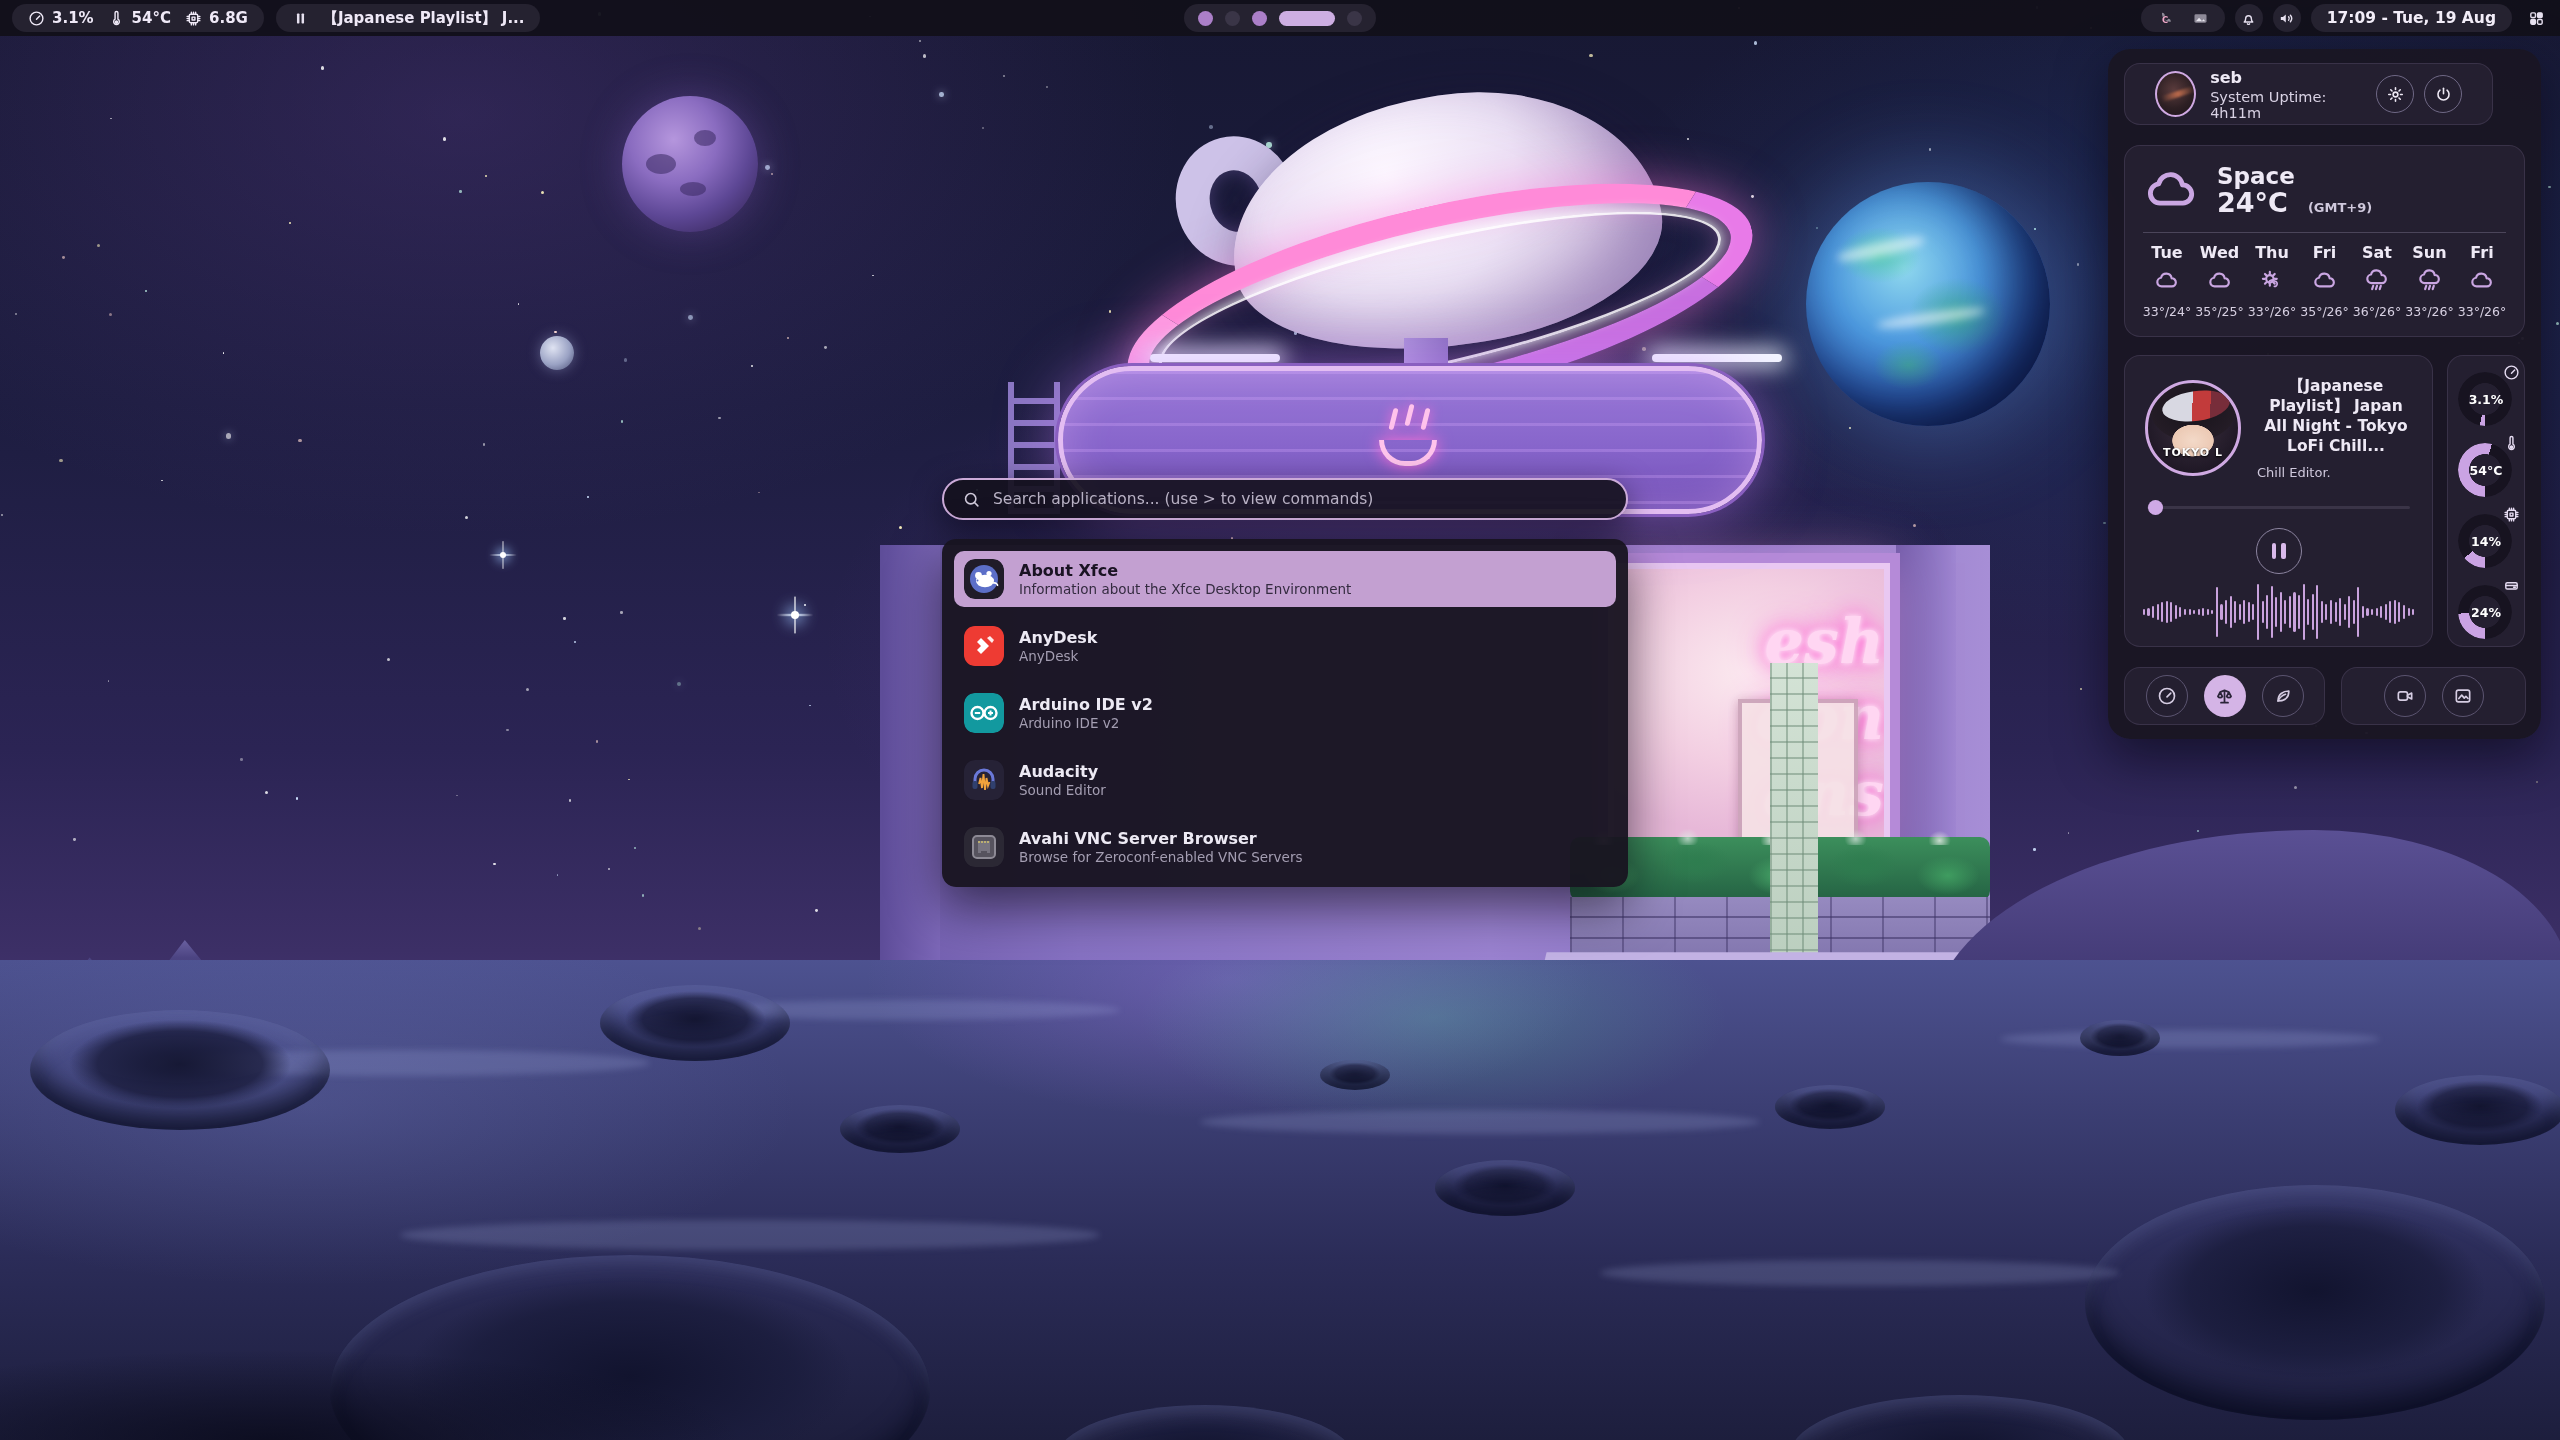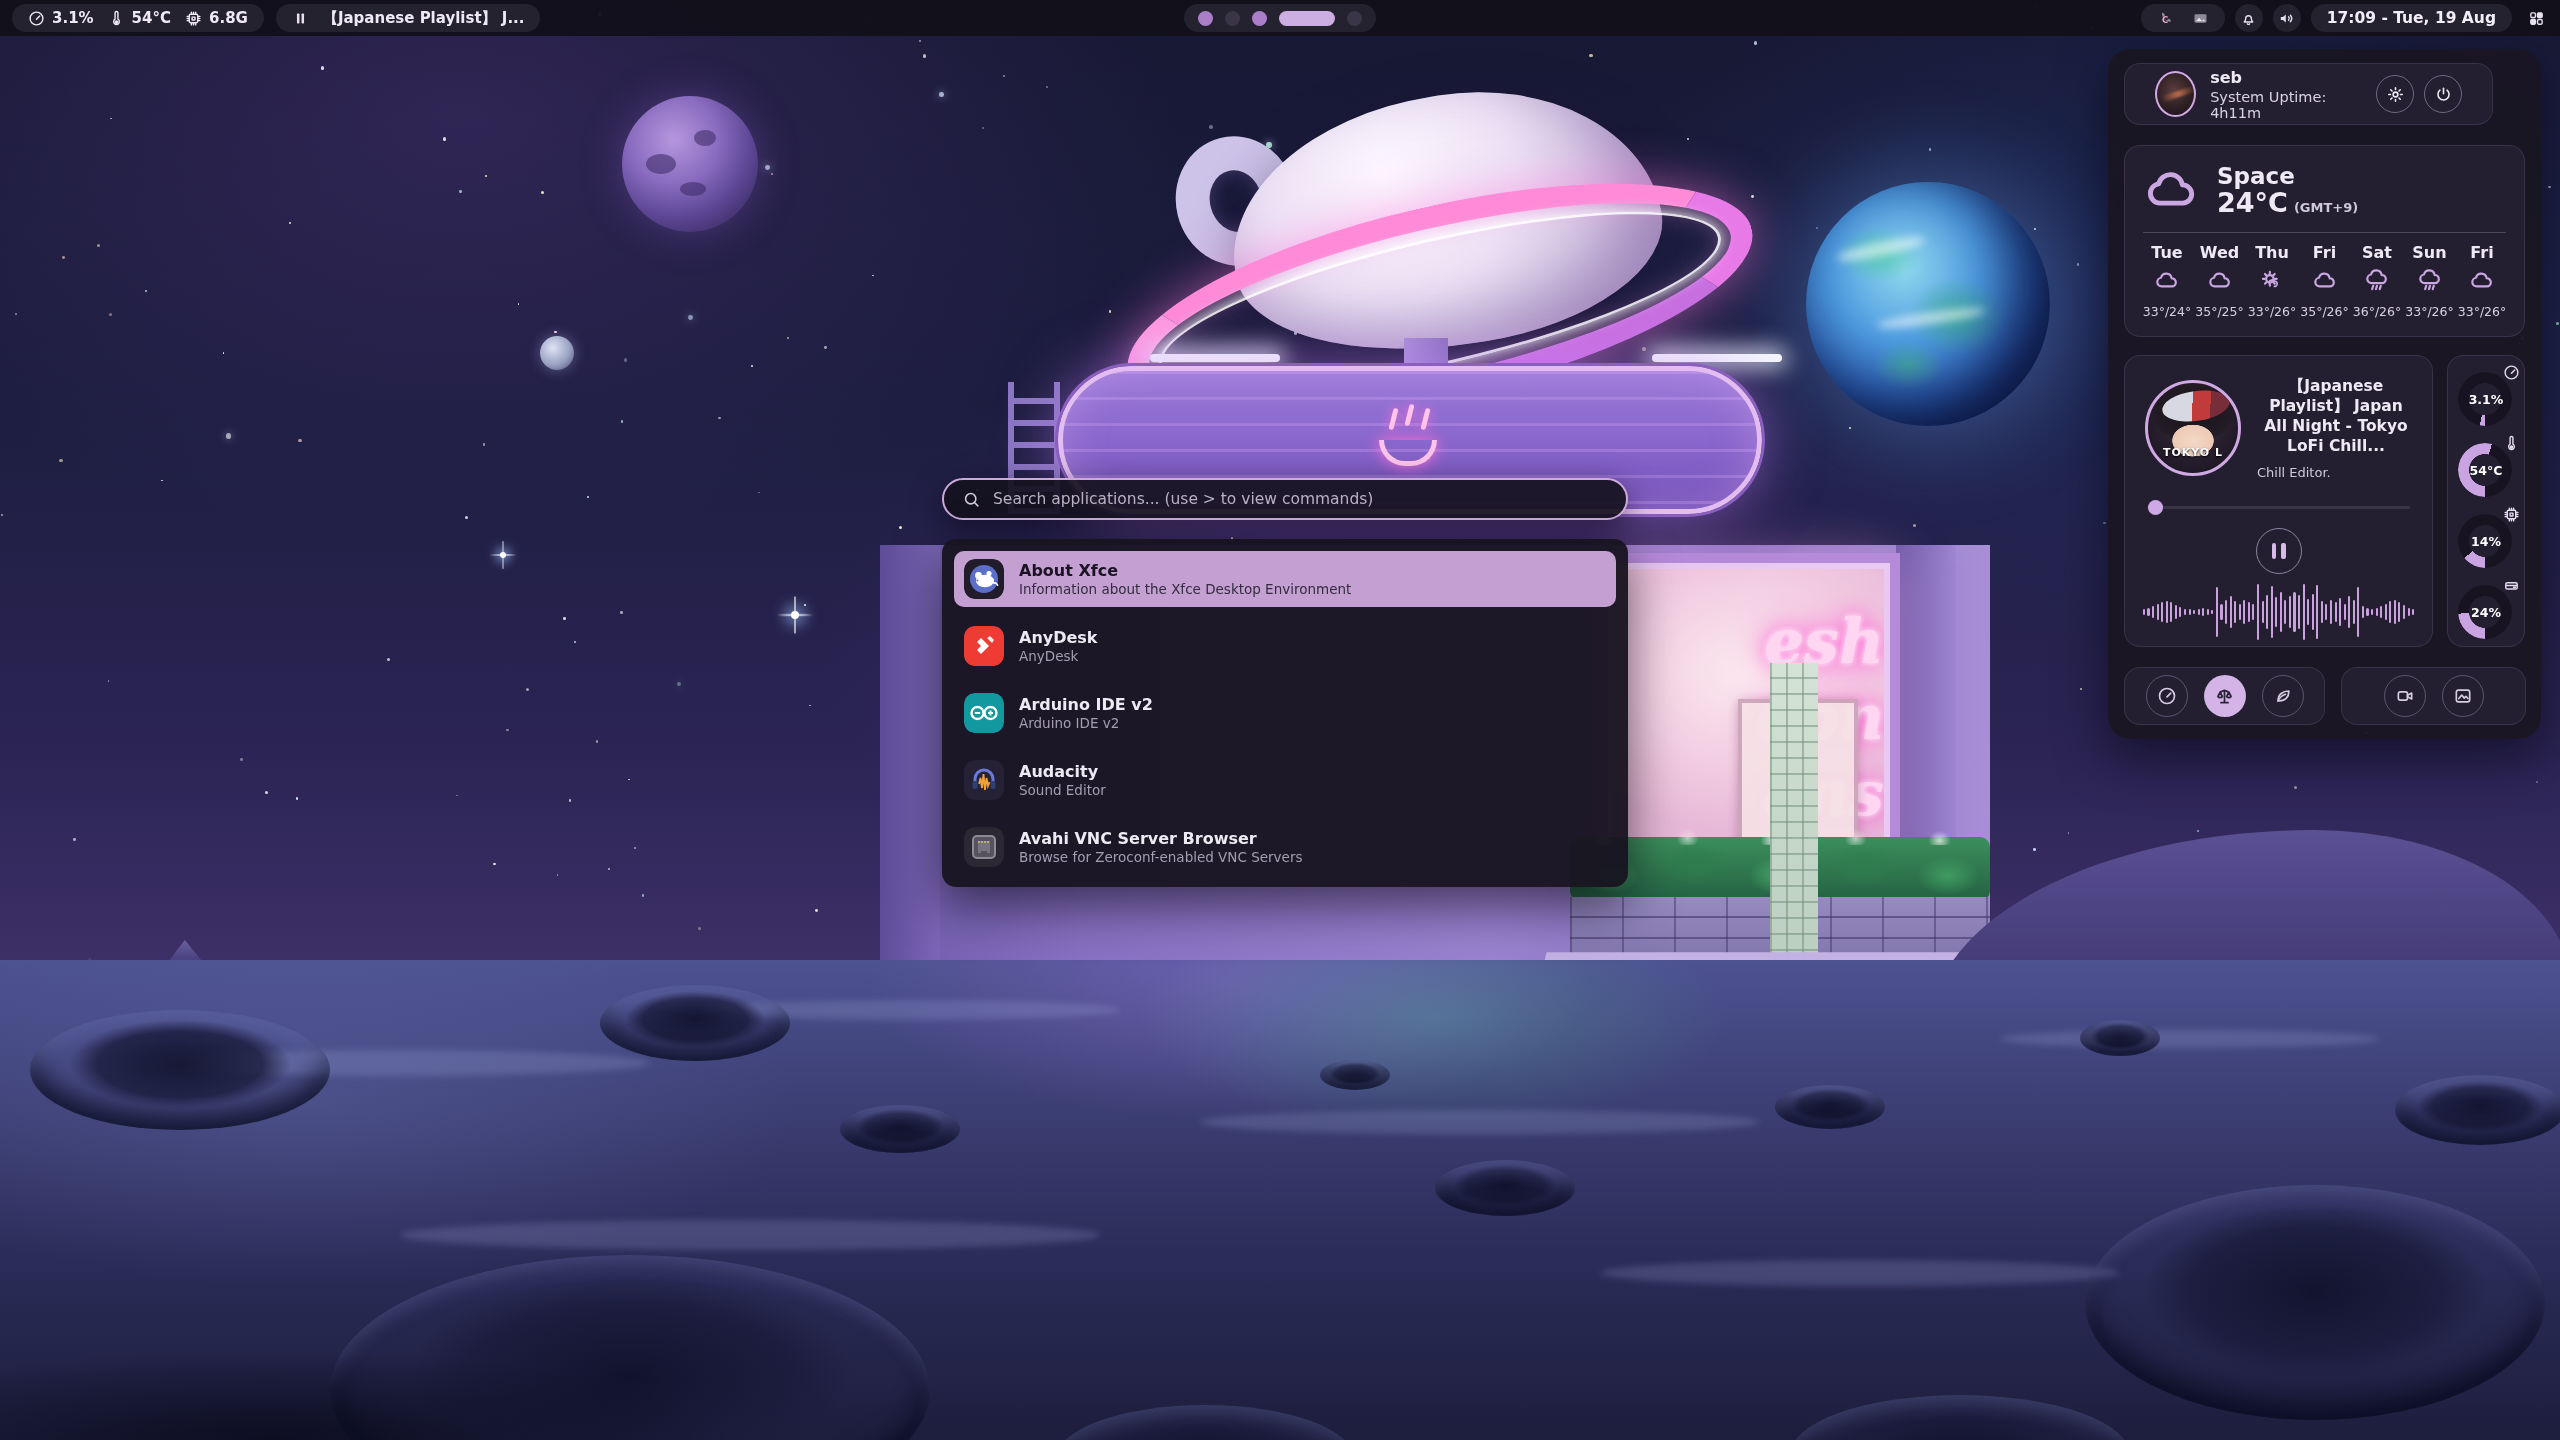--- a/index.html
+++ b/index.html
@@ -198,21 +198,21 @@
   .round-btn { width:38px; height:38px; border-radius:50%; border:1.5px solid #6f6885;
     display:flex; align-items:center; justify-content:center; }
   .round-btn svg { width:19px; height:19px; }
   #user-actions { margin-left:auto; display:flex; gap:10px; }
 
   #weather-card { left:16px; top:96px; width:401px; height:192px; padding:16px 18px 10px; }
   #weather-now { display:flex; align-items:center; gap:16px; }
   #weather-now .big-cloud { width:60px; height:48px; }
   #weather-city { font-size:23px; font-weight:bold; line-height:1.05; }
   #weather-temp { font-size:27px; font-weight:bold; line-height:1.1; }
-  #weather-tz { font-size:13px; font-weight:bold; color:#cfc8dc; margin-left:6px; }
+  #weather-tz { font-size:13px; font-weight:bold; color:#cfc8dc; margin-left:20px; }
   #weather-divider { height:1px; background:rgba(150,140,170,.35); margin:12px 0 10px; }
   #weather-days { display:flex; justify-content:space-between; }
   .wday { display:flex; flex-direction:column; align-items:center; gap:6px; width:48px; }
   .wday .d { font-size:16px; font-weight:bold; }
   .wday svg { width:30px; height:26px; }
   .wday .t { font-size:12.5px; color:#d7d0e2; white-space:nowrap; }
 
   #music-card { left:16px; top:306px; width:309px; height:292px; padding:20px; }
   #album { position:absolute; left:20px; top:24px; width:96px; height:96px; border-radius:50%;
     border:3px solid #cfa9e2; overflow:hidden;

